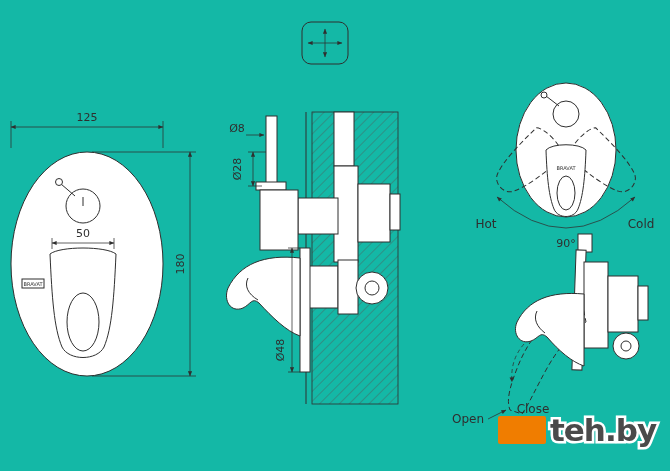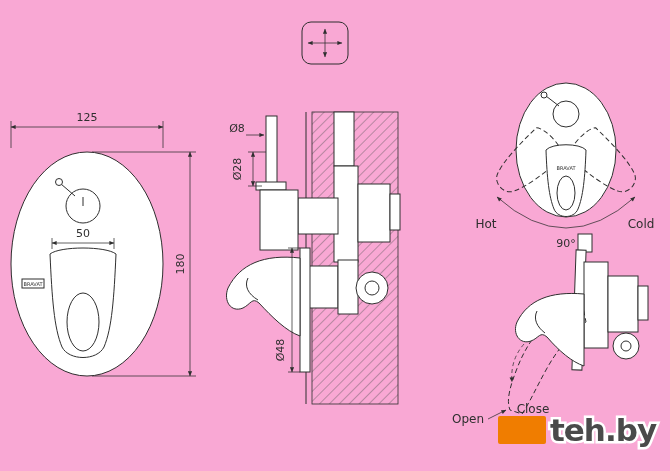--- a/index.html
+++ b/index.html
@@ -1,16 +1,16 @@
 <!DOCTYPE html>
 <html><head>
 <meta charset="utf-8">
 <style>
   html,body{margin:0;padding:0;background:#ffffff;}
-  .canvas{position:relative;width:670px;height:471px;background:#f9a8d4;overflow:hidden;
+  .canvas{position:relative;width:670px;height:471px;background:#14b8a6;overflow:hidden;
           font-family:"DejaVu Sans",sans-serif;}
   svg{display:block;}
   .ln{fill:none;stroke:#2f2f2f;stroke-width:1;}
   .fw{fill:#ffffff;stroke:#2f2f2f;stroke-width:1;}
   .dash{stroke-dasharray:5 3;fill:none;stroke:#2f2f2f;stroke-width:1;}
   .dim{fill:none;stroke:#2f2f2f;stroke-width:0.75;}
   text{fill:#2f2f2f;font-size:11px;font-family:"DejaVu Sans",sans-serif;}
   .lbl{font-size:12px;}
   .tiny{font-size:5px;}
   .wm{font-size:31px;font-weight:bold;fill:#4a4a4a;stroke:#ffffff;stroke-width:5;

